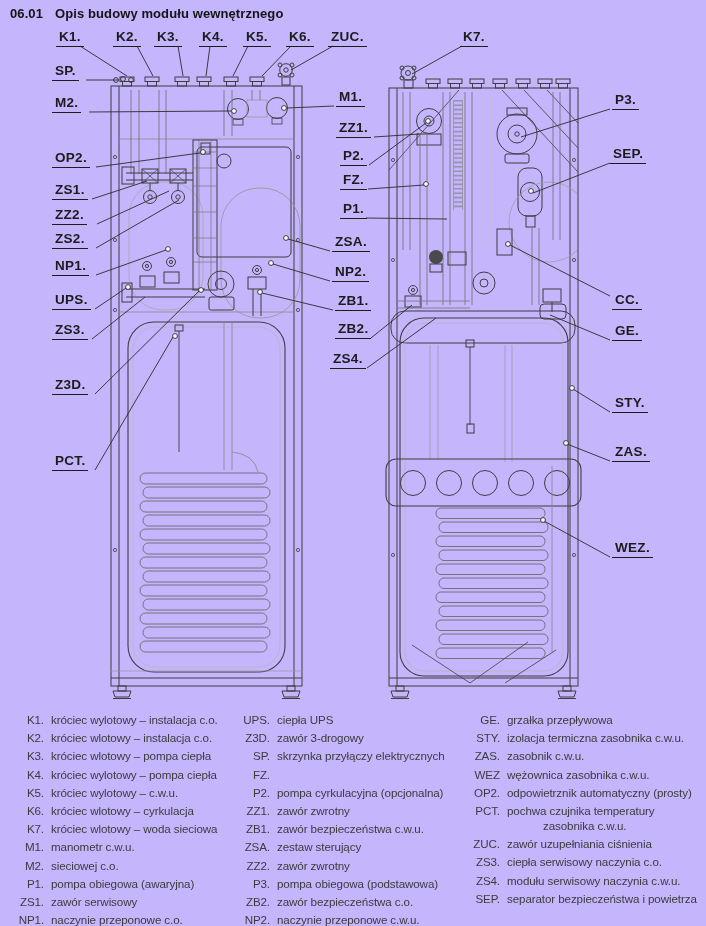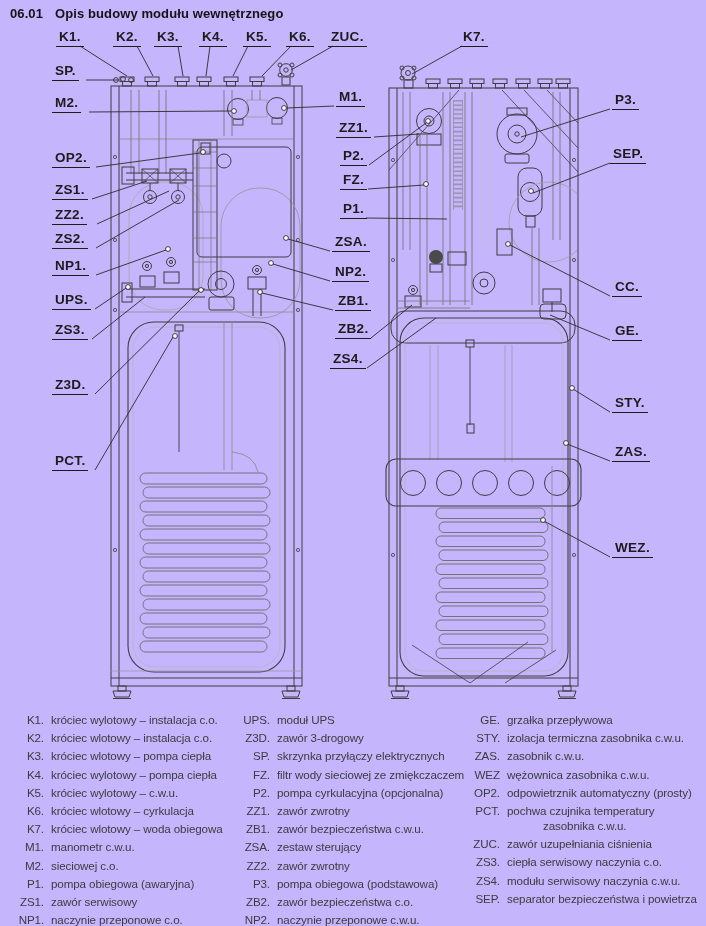--- a/index.html
+++ b/index.html
@@ -408,21 +408,21 @@
   <div class="co" style="left:340px;top:173px">FZ.</div>
   <div class="co" style="left:340px;top:202px">P1.</div>
   <div class="co" style="left:332px;top:235px">ZSA.</div>
   <div class="co" style="left:332px;top:265px">NP2.</div>
   <div class="co" style="left:335px;top:294px">ZB1.</div>
   <div class="co" style="left:335px;top:322px">ZB2.</div>
   <div class="co" style="left:330px;top:352px">ZS4.</div>
 
   <div class="co" style="left:612px;top:93px">P3.</div>
   <div class="co" style="left:610px;top:147px">SEP.</div>
-  <div class="co" style="left:612px;top:280px">CC.</div>
+  <div class="co" style="left:612px;top:293px">CC.</div>
   <div class="co" style="left:612px;top:324px">GE.</div>
   <div class="co" style="left:612px;top:396px">STY.</div>
   <div class="co" style="left:612px;top:445px">ZAS.</div>
   <div class="co" style="left:612px;top:541px">WEZ.</div>
 
   <div class="lg-col" id="lg1">
 
       <div class="lg-row">
         <span class="lg-code">K1.</span>
         <span>
@@ -461,21 +461,21 @@
       <div class="lg-row">
         <span class="lg-code">K6.</span>
         <span>
           <span class="lg-desc">króciec wlotowy – cyrkulacja</span>
         </span>
       </div>
 
       <div class="lg-row">
         <span class="lg-code">K7.</span>
         <span>
-          <span class="lg-desc">króciec wlotowy – woda obiegowa</span>
+          <span class="lg-desc">króciec wlotowy – woda sieciowa</span>
         </span>
       </div>
 
       <div class="lg-row">
         <span class="lg-code">M1.</span>
         <span>
           <span class="lg-desc">manometr c.w.u.</span>
         </span>
       </div>
 
@@ -505,43 +505,40 @@
         <span>
           <span class="lg-desc">naczynie przeponowe c.o.</span>
         </span>
       </div>
     </div>
   <div class="lg-col" id="lg2">
 
       <div class="lg-row">
         <span class="lg-code">UPS.</span>
         <span>
-          <span class="lg-desc">moduł UPS</span>
+          <span class="lg-desc">ciepła UPS</span>
         </span>
       </div>
 
       <div class="lg-row">
         <span class="lg-code">Z3D.</span>
         <span>
           <span class="lg-desc">zawór 3-drogowy</span>
         </span>
       </div>
 
       <div class="lg-row">
         <span class="lg-code">SP.</span>
         <span>
           <span class="lg-desc">skrzynka przyłączy elektrycznych</span>
         </span>
       </div>
 
       <div class="lg-row">
         <span class="lg-code">FZ.</span>
-        <span>
-          <span class="lg-desc">filtr wody sieciowej ze zmiękczaczem</span>
-        </span>
       </div>
 
       <div class="lg-row">
         <span class="lg-code">P2.</span>
         <span>
           <span class="lg-desc">pompa cyrkulacyjna (opcjonalna)</span>
         </span>
       </div>
 
       <div class="lg-row">

